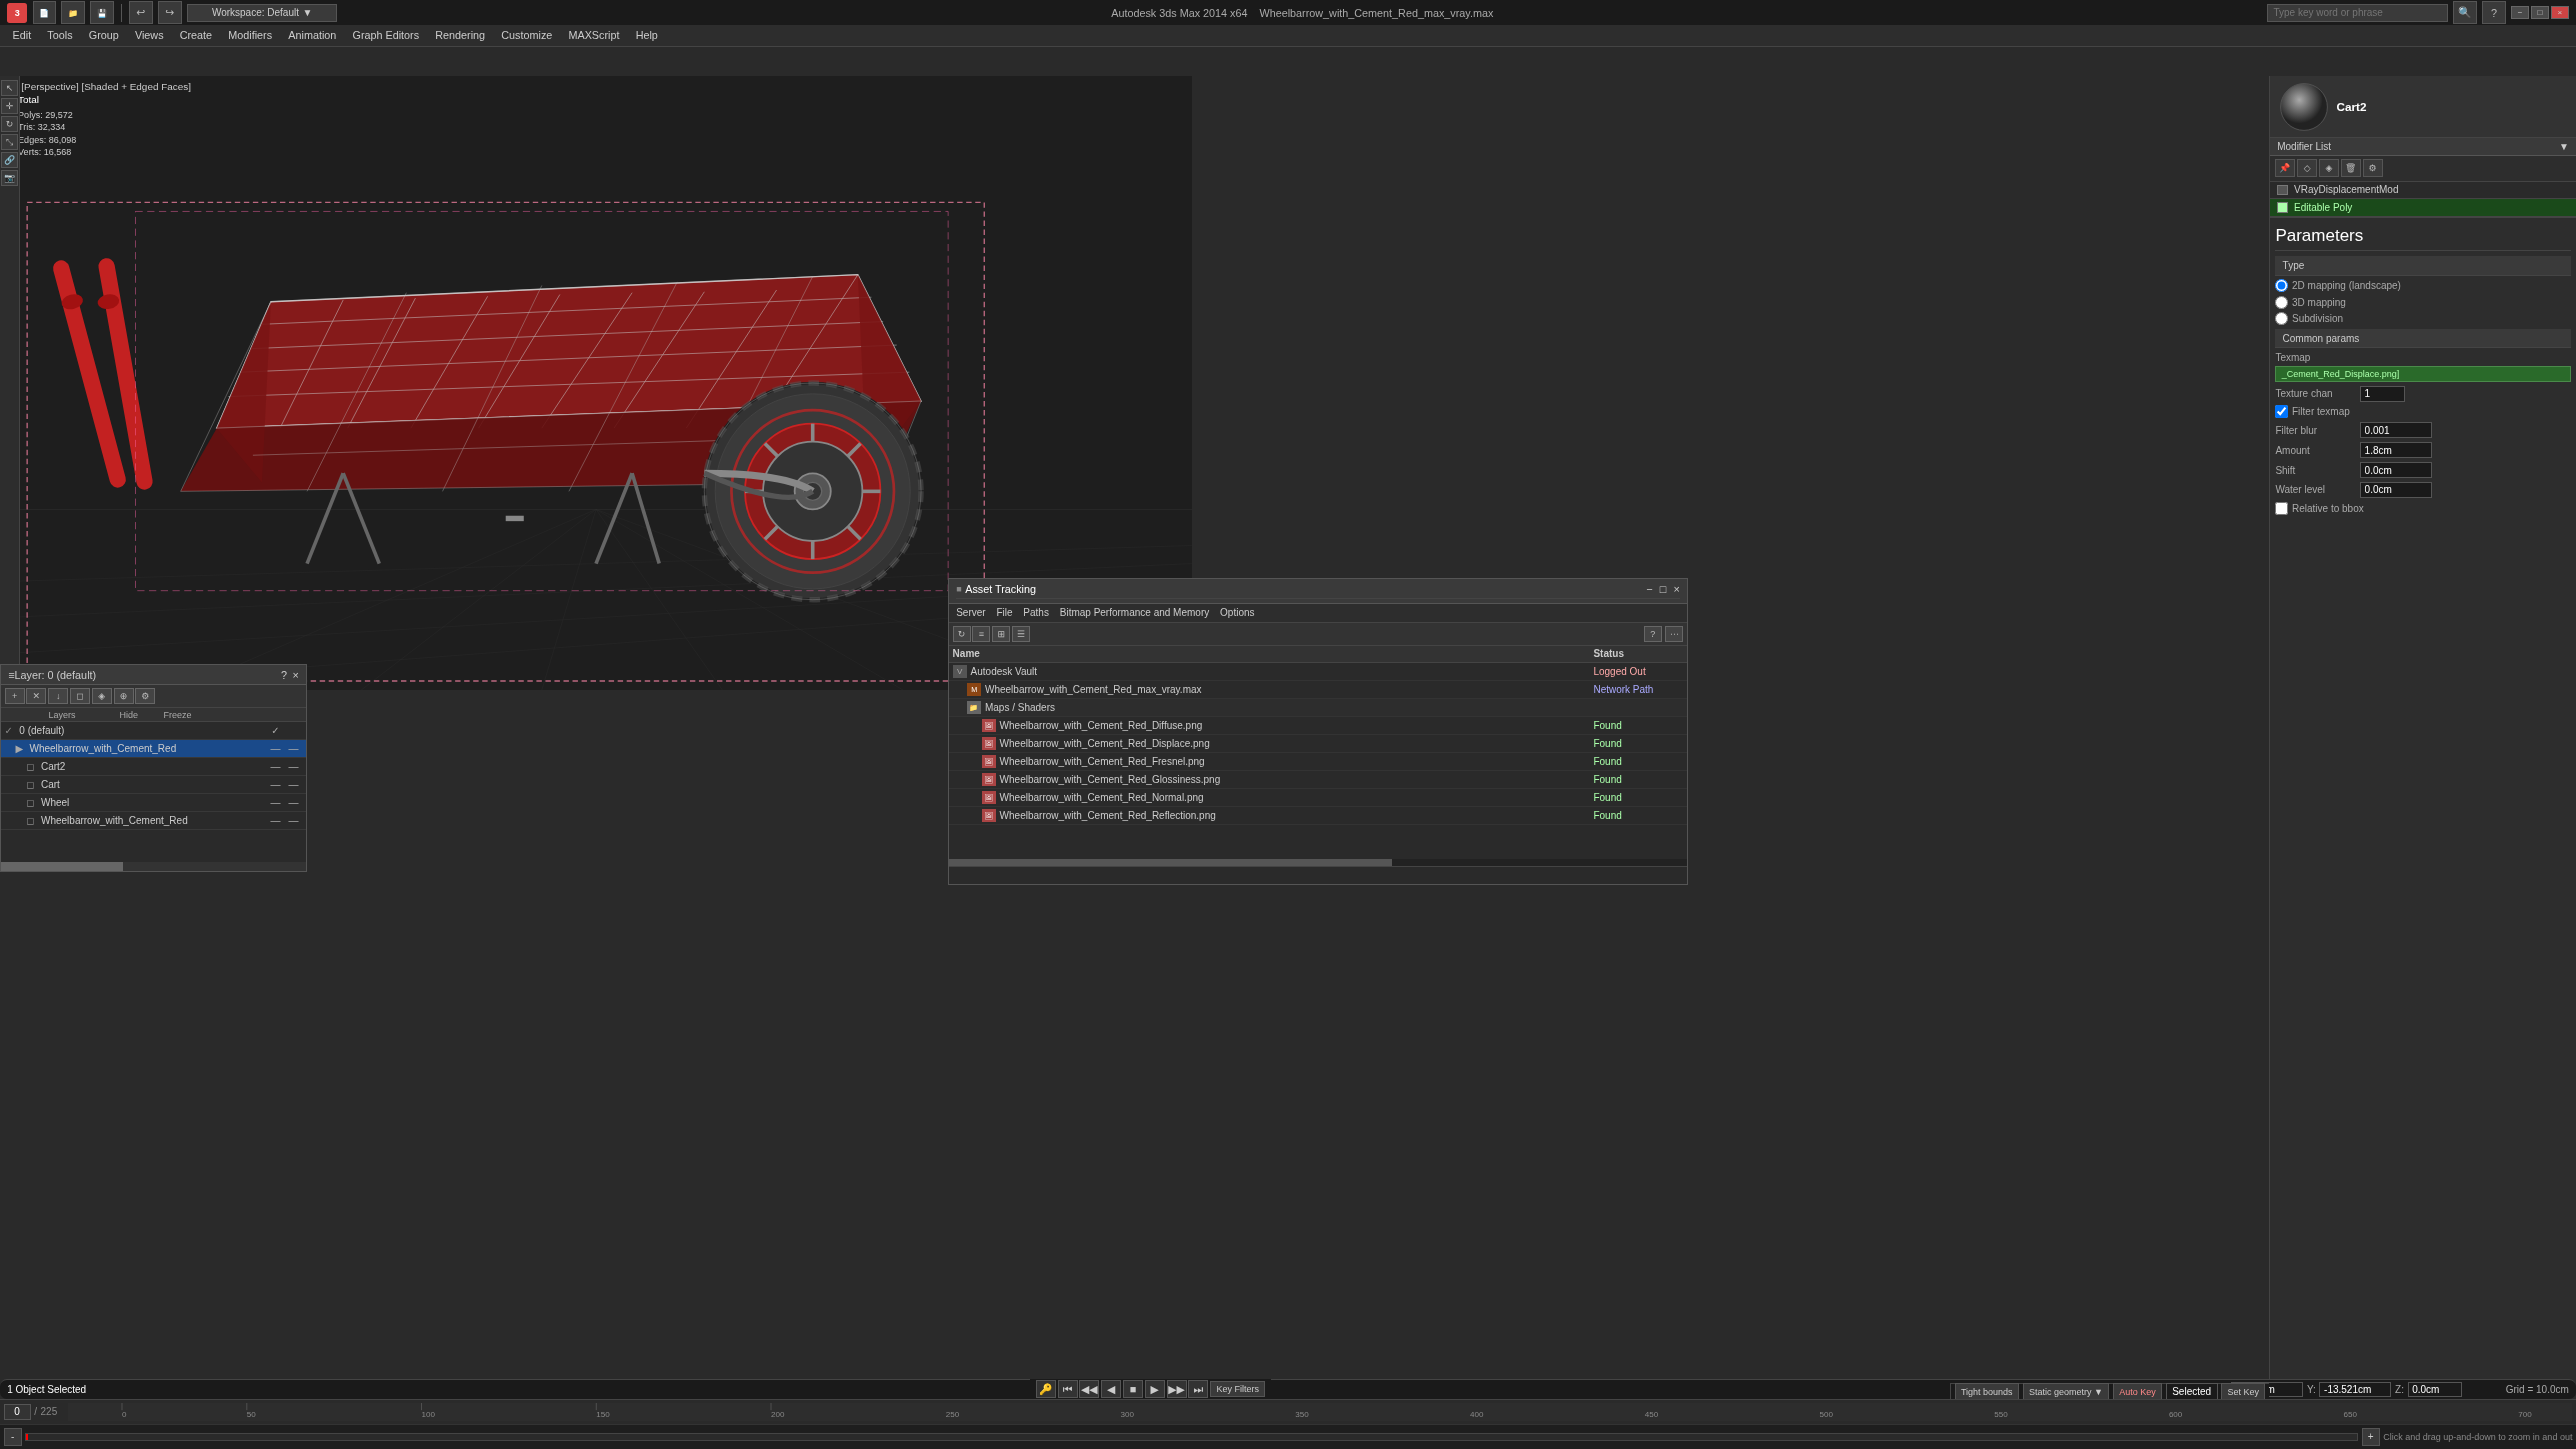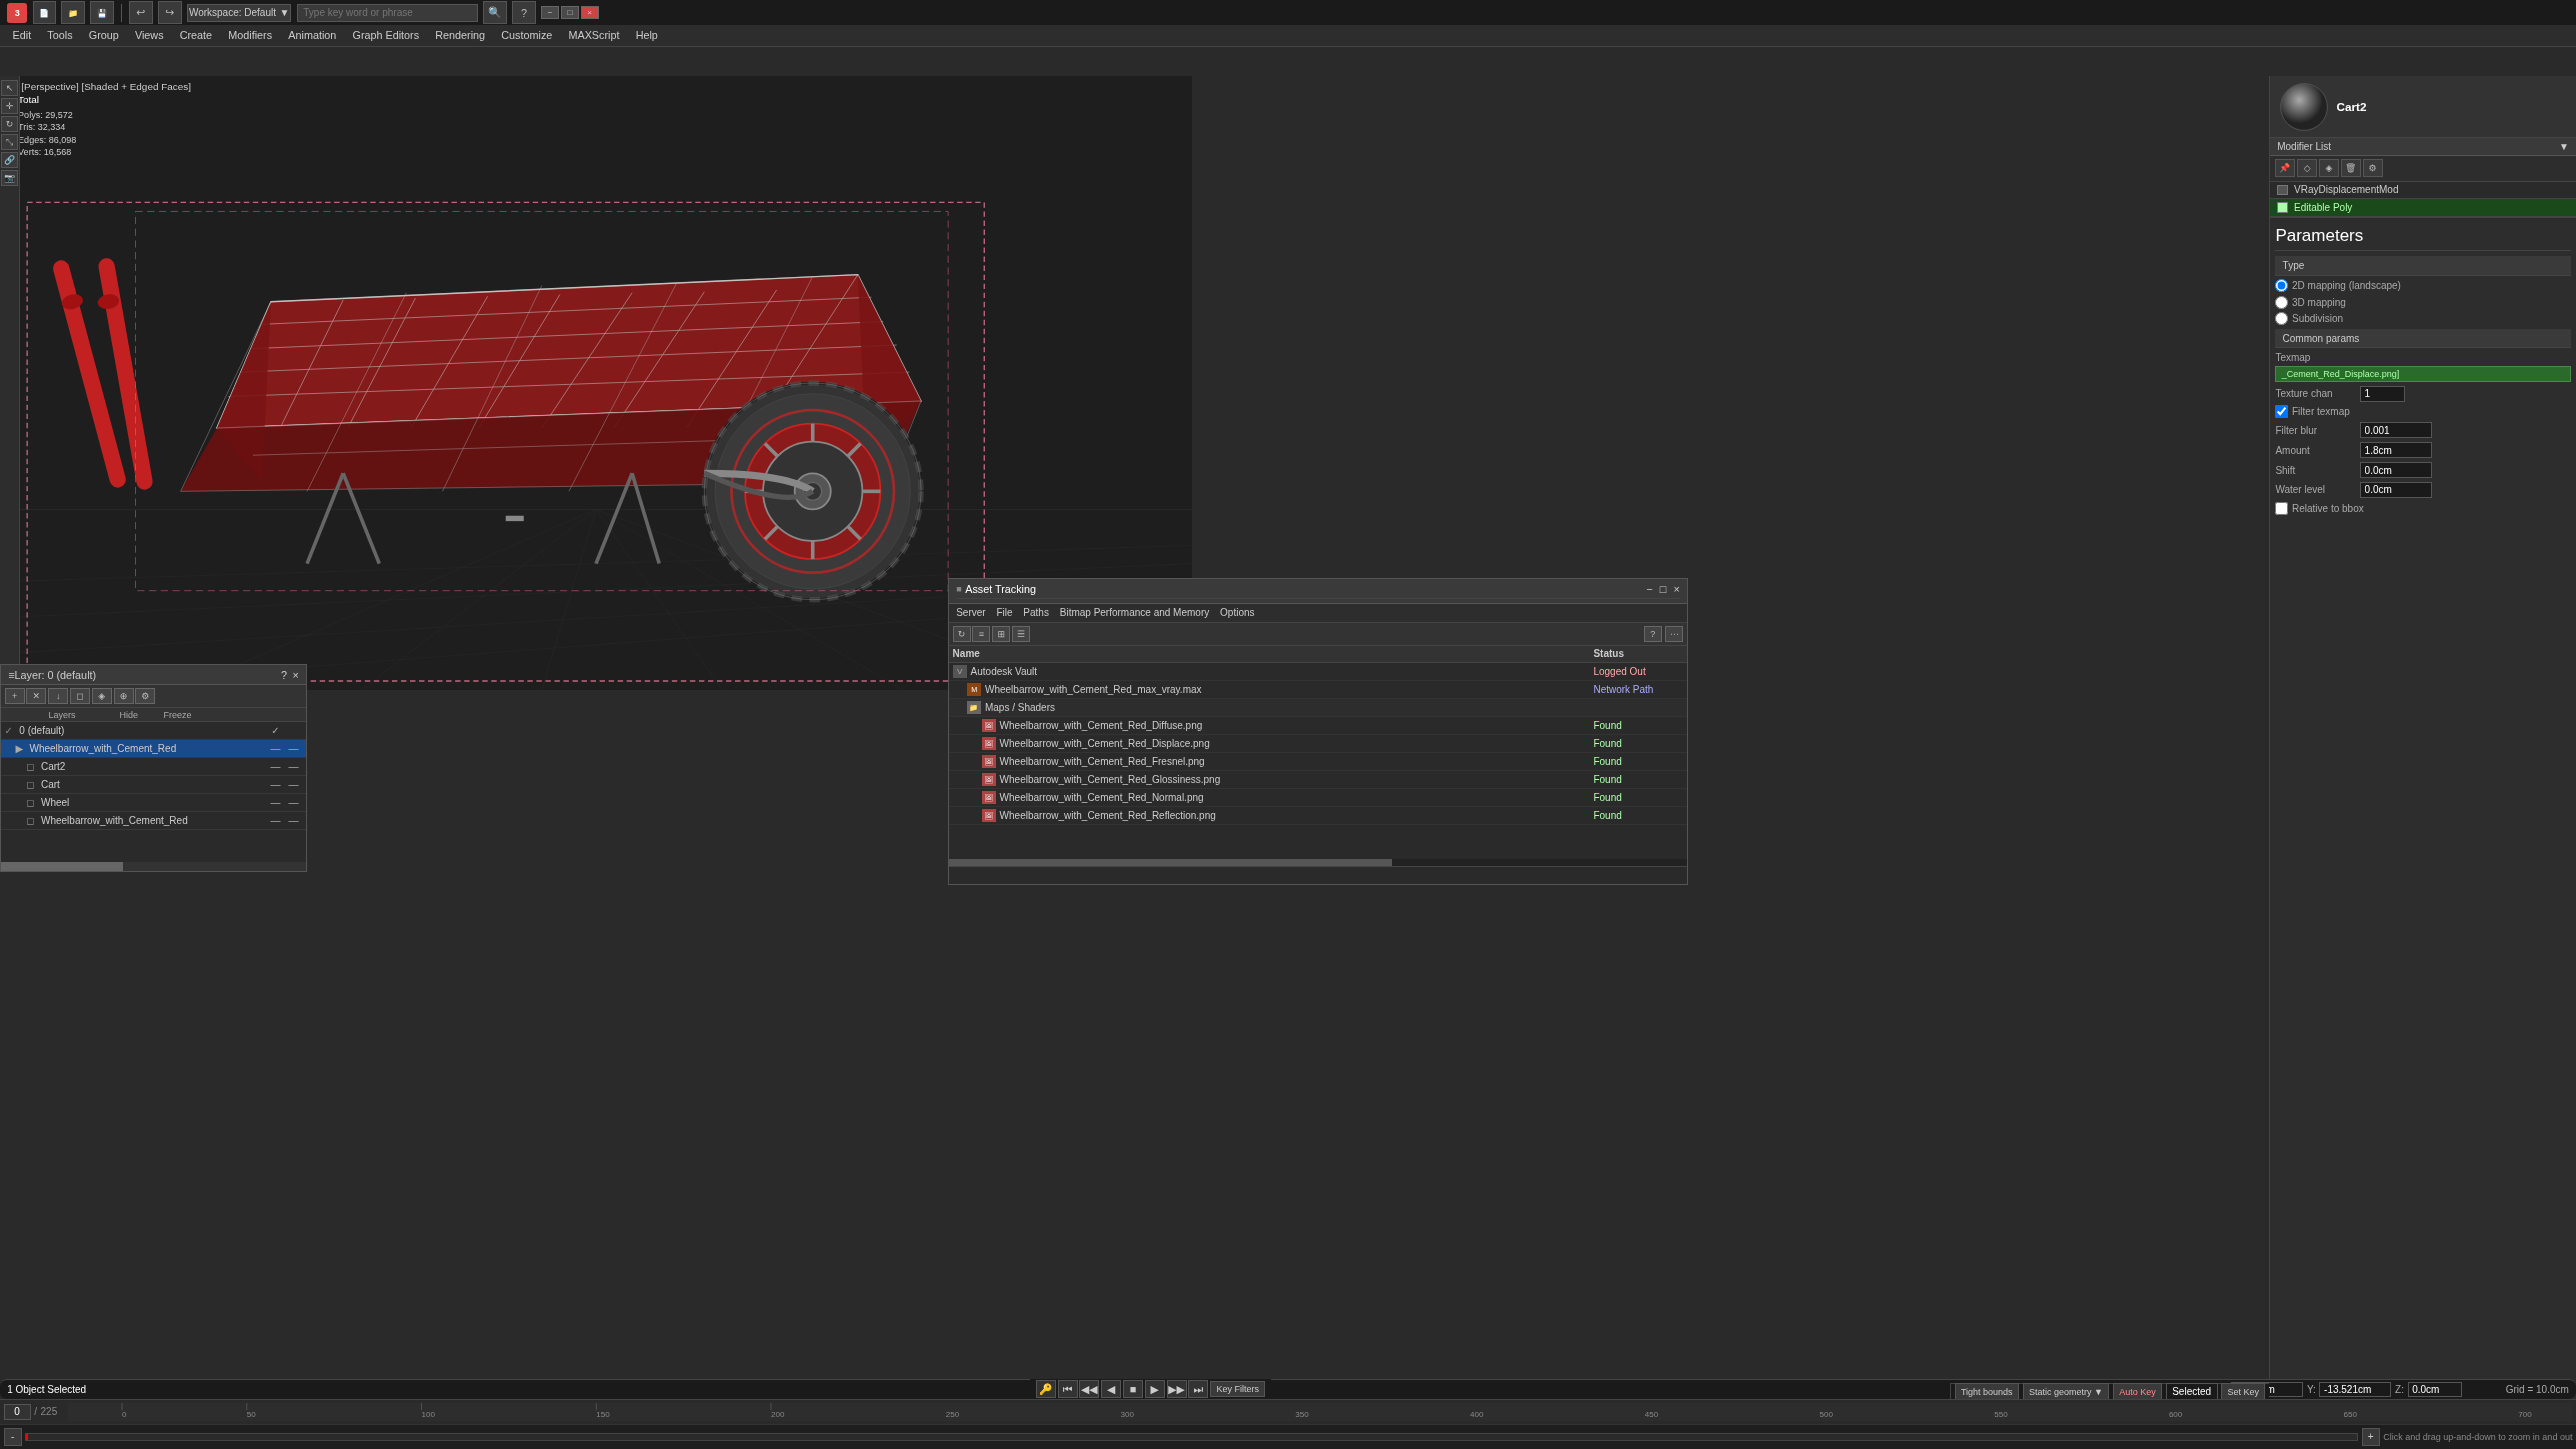--- a/index.html
+++ b/index.html
@@ -33,21 +33,21 @@
       background: #d44;
       border-radius: 2.7px;
       display: flex; align-items: center; justify-content: center;
       color: white; font-weight: bold; font-size: 9px;
     }
     #title-bar .workspace-btn {
       background: #3a3a3a;
       border: 0.9px solid #555;
       color: #ccc;
       height: 18px;
-      padding: 0 1px;
+      padding: 0 24px;
       font-size: 10px;
       cursor: pointer;
       display: flex; align-items: center; gap: 3.6px;
     }
     #title-bar .title-center {
       flex: 1;
       text-align: center;
       color: #aaa;
       font-size: 10.8px;
     }
@@ -424,20 +424,25 @@
   <button class="toolbar-btn" style="font-size:8.1px;">📄</button>
   <button class="toolbar-btn" style="font-size:8.1px;">📁</button>
   <button class="toolbar-btn" style="font-size:8.1px;">💾</button>
   <div class="toolbar-sep"></div>
   <button class="toolbar-btn">↩</button>
   <button class="toolbar-btn">↪</button>
   <button class="workspace-btn">
     <span>Workspace: Default</span>
     <span>▼</span>
   </button>
+  <div class="title-center">
+    <span>Autodesk 3ds Max 2014 x64</span>
+    &nbsp;&nbsp;
+    <span>Wheelbarrow_with_Cement_Red_max_vray.max</span>
+  </div>
   <input class="search-box" type="text" placeholder="Type key word or phrase" style="">
   <div class="toolbar-btn">🔍</div>
   <div class="toolbar-btn">?</div>
   <div class="win-buttons">
     <div class="win-btn">−</div>
     <div class="win-btn">□</div>
     <div class="win-btn" style="background:#c44;">×</div>
   </div>
 </div>
 

